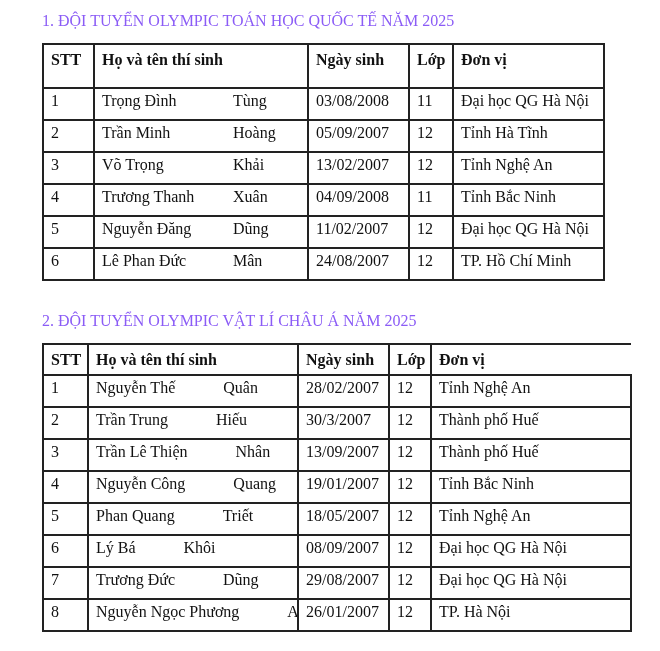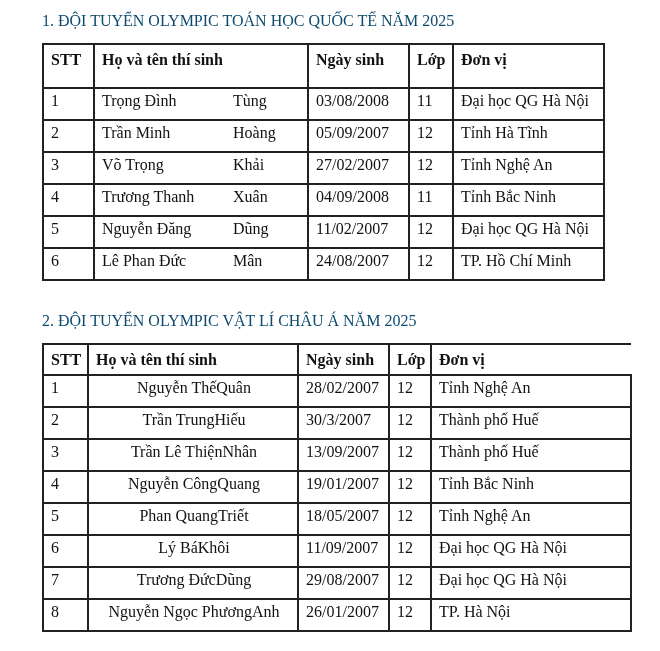--- a/index.html
+++ b/index.html
@@ -14,21 +14,21 @@
       overflow: hidden;
       font-family: "Liberation Serif", "DejaVu Serif", serif;
       color: #111111;
     }
     .section-title {
       position: absolute;
       left: 42px;
       font-size: 16px;
       line-height: 20px;
       white-space: nowrap;
-      color: #0c4a6e;
+      color: #8b5cf6;
     }
     #title1 { top: 11px; }
     #title2 { top: 311px; }
 
     table.roster {
       position: absolute;
       left: 42px;
       border-collapse: collapse;
       table-layout: fixed;
       font-size: 16px;
@@ -64,21 +64,21 @@
 
     
     #table2 { top: 343px; width: 588px; }
     #table2 tr.head { height: 31px; }
     #table2 tr.row { height: 32px; }
     #table2 col.c-stt { width: 45px; }
     #table2 col.c-name { width: 210px; }
     #table2 col.c-dob { width: 91px; }
     #table2 col.c-grade { width: 42px; }
     #table2 col.c-unit { width: 200px; }
-    #table2 .name-wrap { display: flex; justify-content: center; padding-right: 5px; }
+    #table2 .name-wrap { display: flex; justify-content: flex-start; padding-right: 5px; gap: 48px; }
     #table2 tr.head th:last-child { border-right: none; }
     #table2 tr.head th { border-top: 2px solid #222; }
   </style>
 </head>
 <body>
 
 <div id="title1" class="section-title">1. ĐỘI TUYỂN OLYMPIC TOÁN HỌC QUỐC TẾ NĂM 2025</div>
 
 <table id="table1" class="roster">
   <colgroup>
@@ -112,21 +112,21 @@
         </td>
         <td>05/09/2007</td>
         <td>12</td>
         <td>Tỉnh Hà Tĩnh</td>
       </tr>
       <tr class="row">
         <td>3</td>
         <td>
           <span class="name-wrap"><span class="family">Võ Trọng</span><span class="given">Khải</span></span>
         </td>
-        <td>27/02/2007</td>
+        <td>13/02/2007</td>
         <td>12</td>
         <td>Tỉnh Nghệ An</td>
       </tr>
       <tr class="row">
         <td>4</td>
         <td>
           <span class="name-wrap"><span class="family">Trương Thanh</span><span class="given">Xuân</span></span>
         </td>
         <td>04/09/2008</td>
         <td>11</td>
@@ -232,21 +232,21 @@
         <td>Tỉnh Nghệ An</td>
       </tr>
       <tr class="row">
         <td>6</td>
         <td>
           <span class="name-wrap">
             <span class="family">Lý Bá</span>
             <span class="given">Khôi</span>
           </span>
         </td>
-        <td>11/09/2007</td>
+        <td>08/09/2007</td>
         <td>12</td>
         <td>Đại học QG Hà Nội</td>
       </tr>
       <tr class="row">
         <td>7</td>
         <td>
           <span class="name-wrap">
             <span class="family">Trương Đức</span>
             <span class="given">Dũng</span>
           </span>

